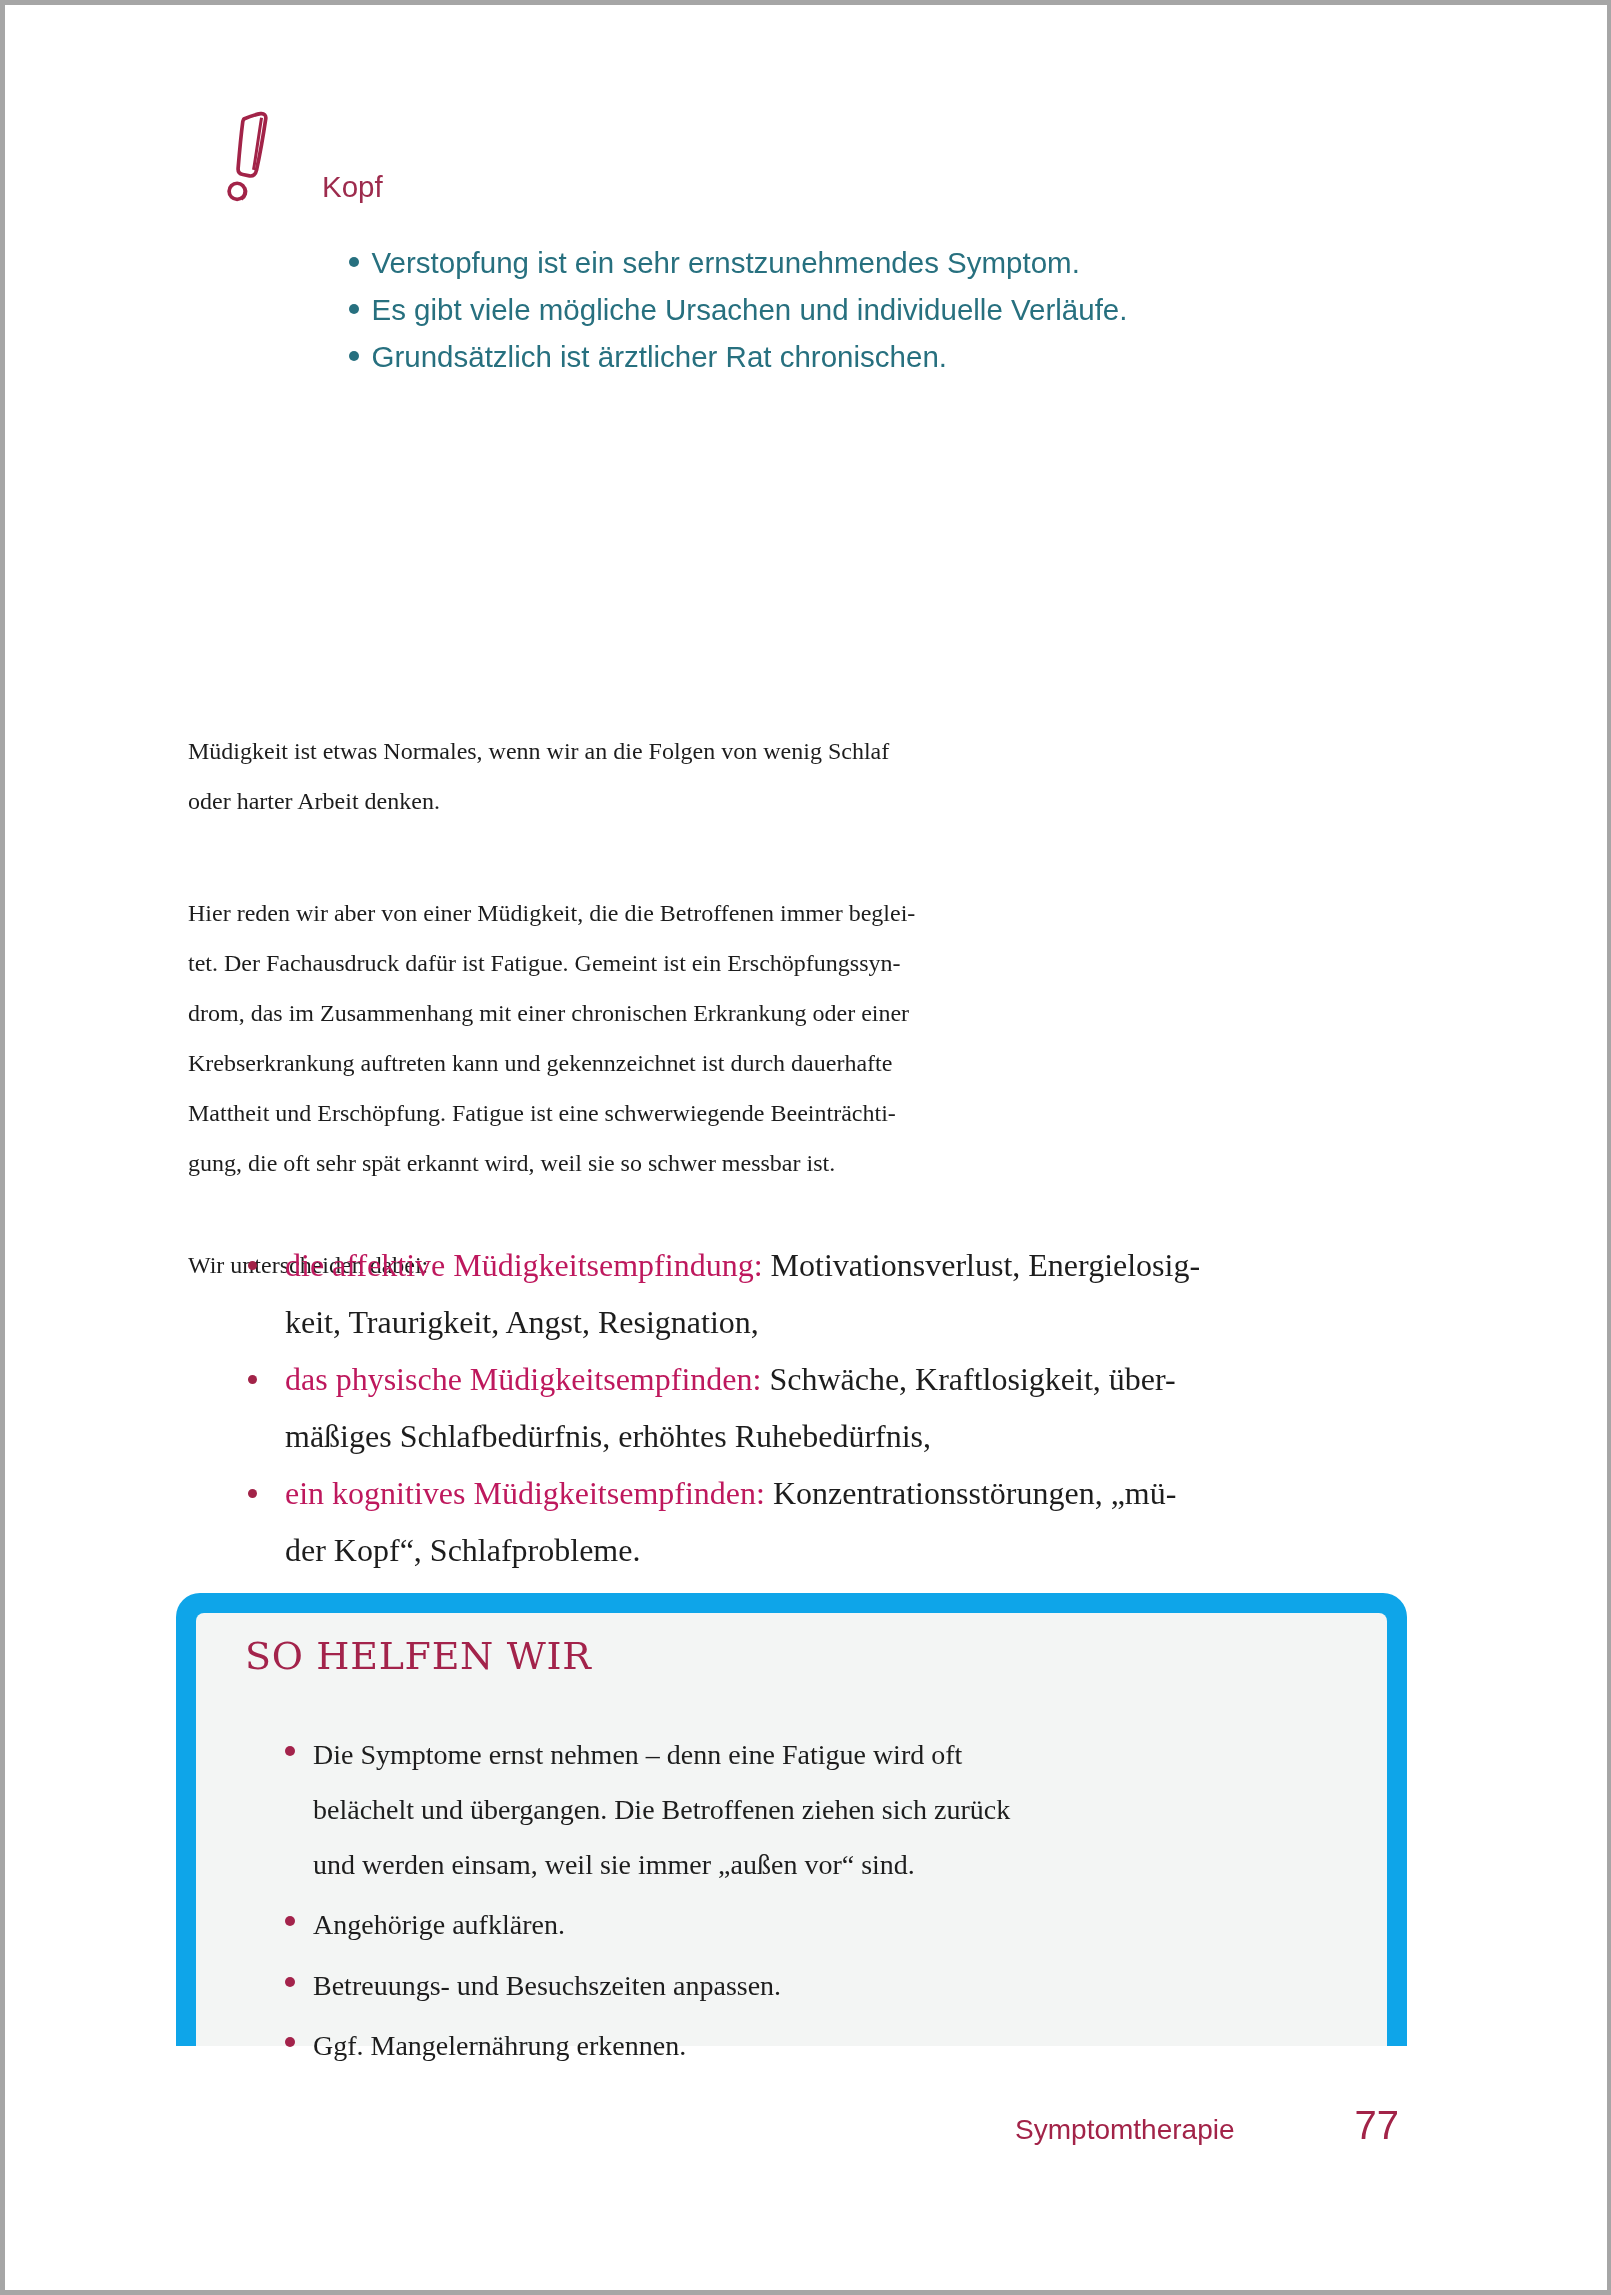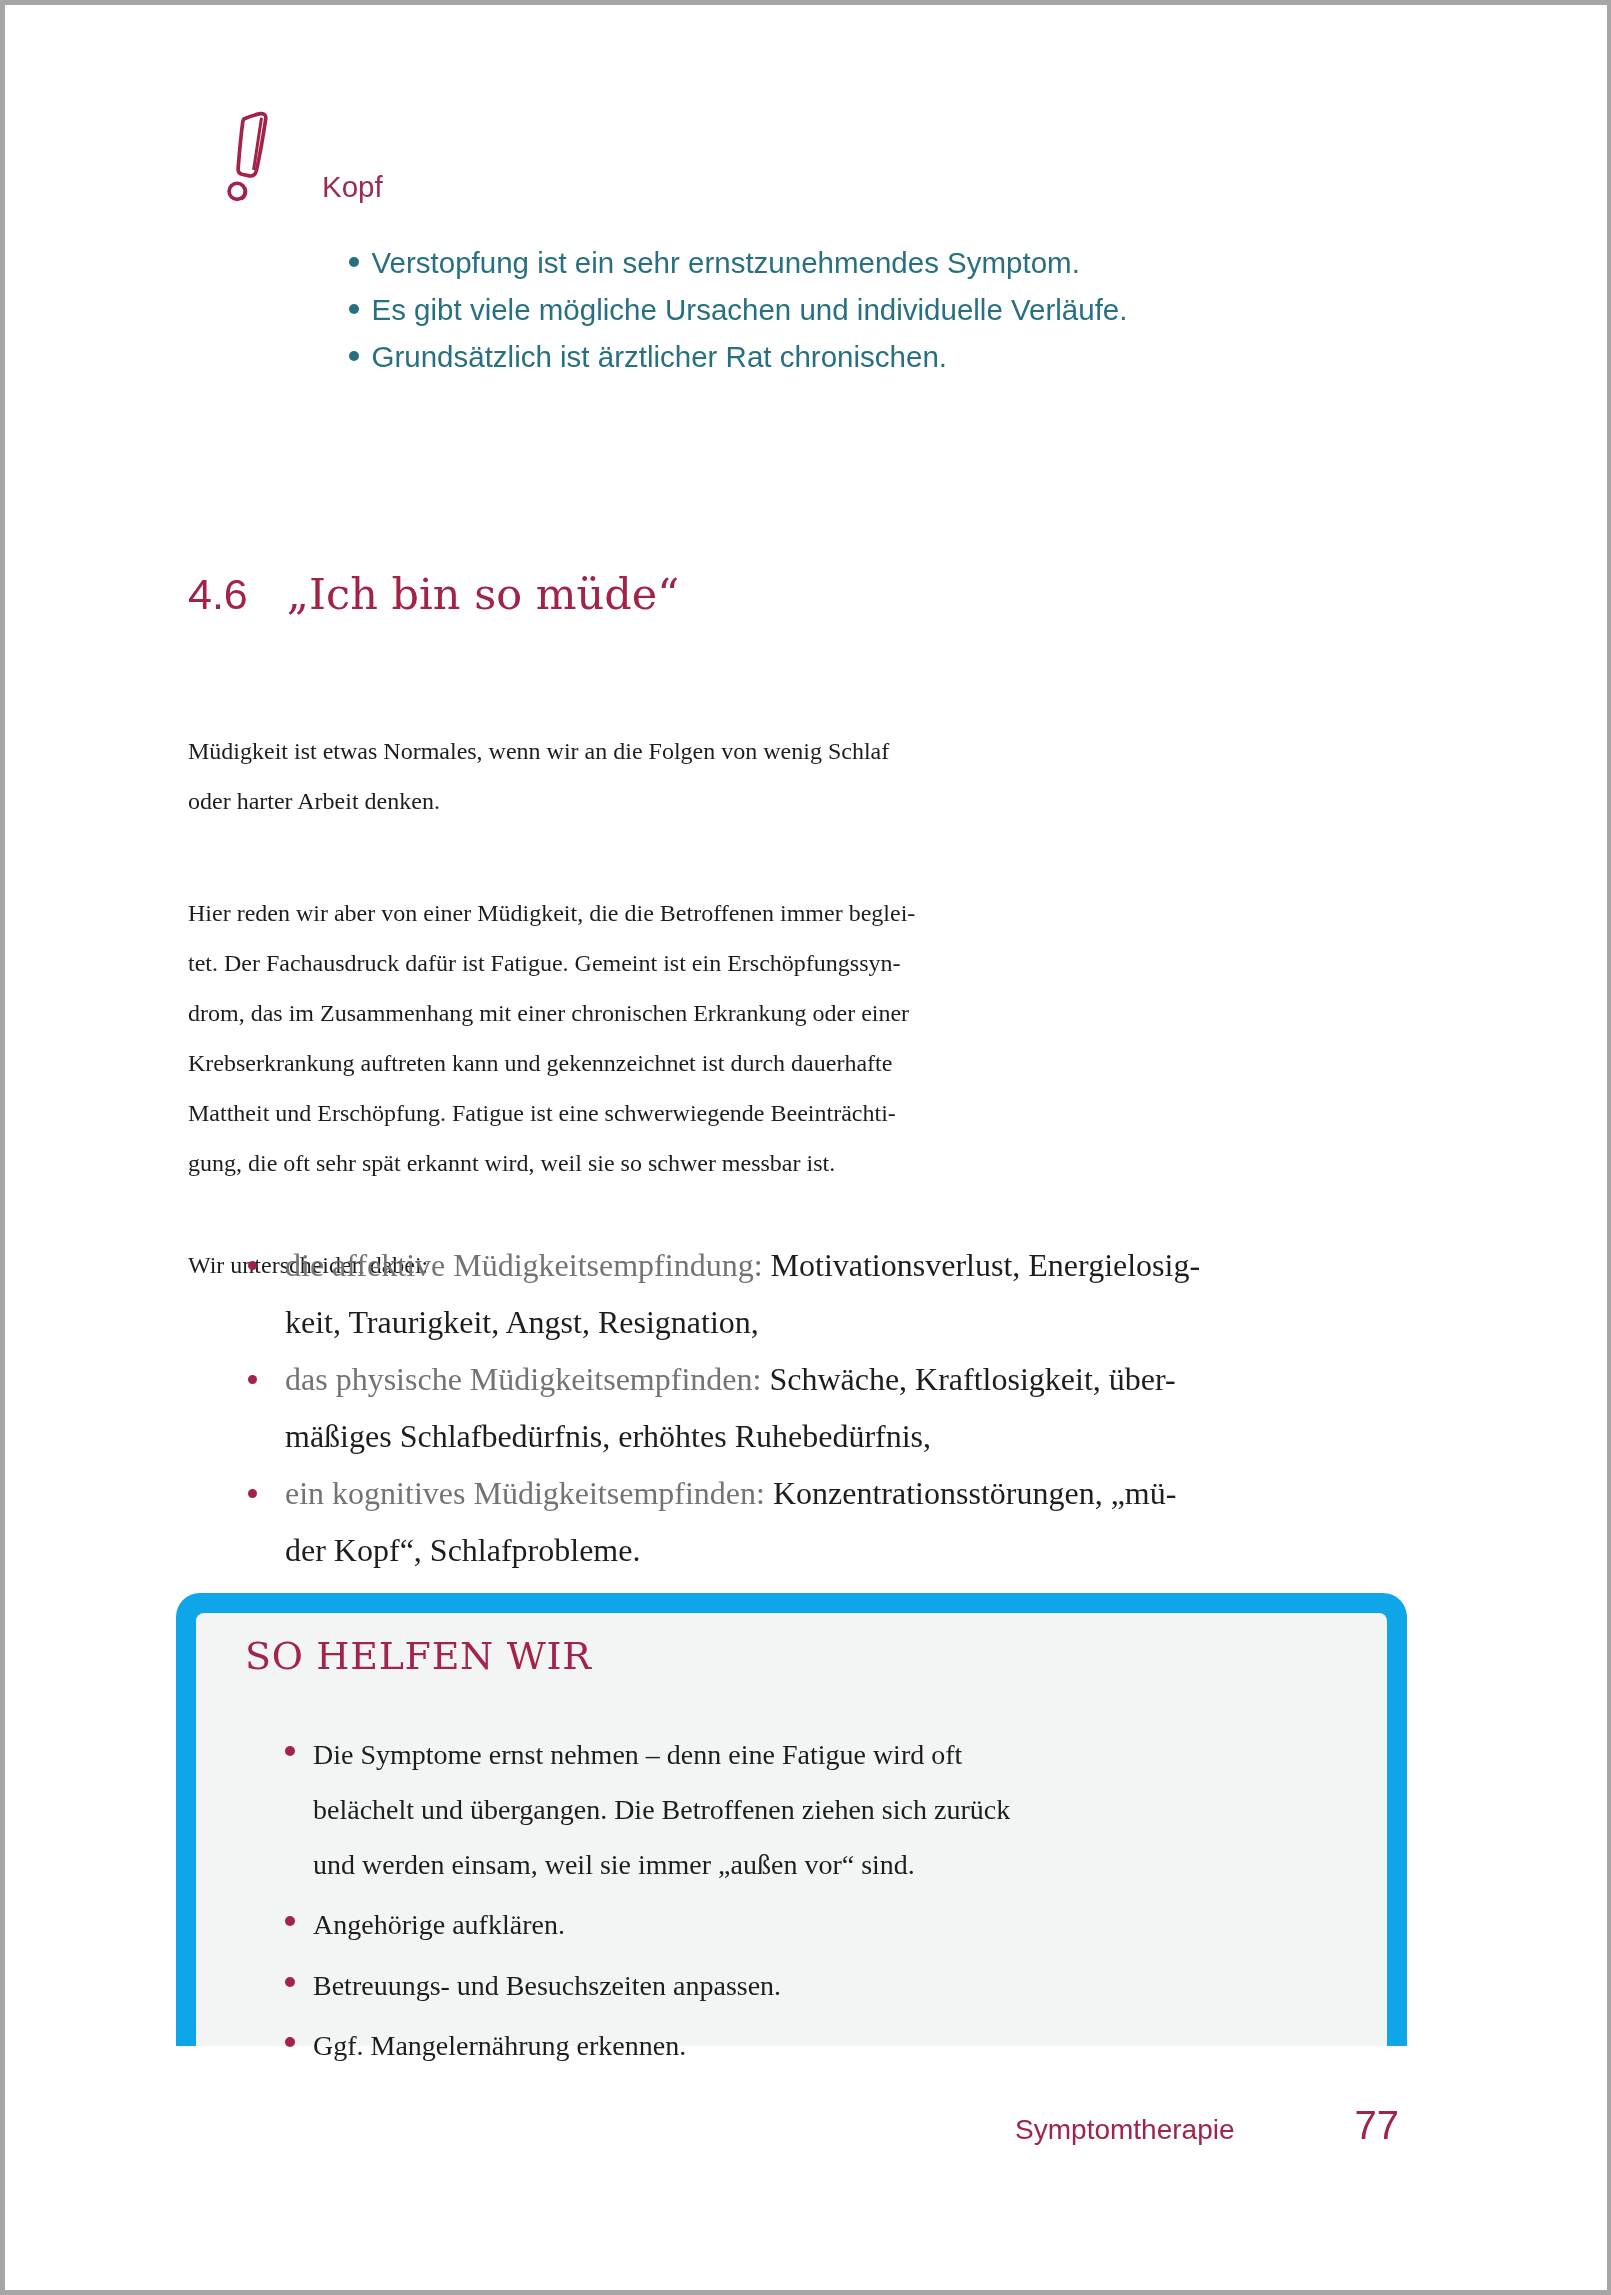--- a/index.html
+++ b/index.html
@@ -55,21 +55,21 @@
   .distinction-list {
     position:absolute; left:236px; top:1232px; width:1222px;
     margin:0; padding:0; list-style:none;
     font-size:32px; line-height:57px;
   }
   .distinction-list li { position:relative; padding-left:44px; white-space:pre-line; }
   .distinction-list li::before {
     content:""; position:absolute; left:6.7px; top:23.5px;
     width:9.4px; height:9.4px; border-radius:50%; background:#a22348;
   }
-  .distinction-lead { color:#737373; }
+  .distinction-lead { color:#be185d; }
 
   
   .help-box {
     position:absolute; left:171px; top:1588px;
     width:1231px; height:453px;
     background:#0ea5e9;
     border-radius:24px 24px 0 0;
   }
   .help-box-inner {
     position:absolute; left:20px; right:20px; top:20px; bottom:0;
@@ -122,21 +122,20 @@
   </div>
 
   <div class="fazit-title">Kopf</div>
 
   <ul class="fazit-list">
       <li>Verstopfung ist ein sehr ernstzunehmendes Symptom.</li>
       <li>Es gibt viele mögliche Ursachen und individuelle Verläufe.</li>
       <li>Grundsätzlich ist ärztlicher Rat chronischen.</li>
     </ul>
 
-  <div class="section-heading"><span class="section-number">4.6</span><span class="section-title">„Ich bin so müde“</span></div>
 
   <p class="para para-1">Müdigkeit ist etwas Normales, wenn wir an die Folgen von wenig Schlaf
 oder harter Arbeit denken.</p>
 
   <p class="para para-2">Hier reden wir aber von einer Müdigkeit, die die Betroffenen immer beglei-
 tet. Der Fachausdruck dafür ist Fatigue. Gemeint ist ein Erschöpfungssyn-
 drom, das im Zusammenhang mit einer chronischen Erkrankung oder einer
 Krebserkrankung auftreten kann und gekennzeichnet ist durch dauerhafte
 Mattheit und Erschöpfung. Fatigue ist eine schwerwiegende Beeinträchti-
 gung, die oft sehr spät erkannt wird, weil sie so schwer messbar ist.</p>

